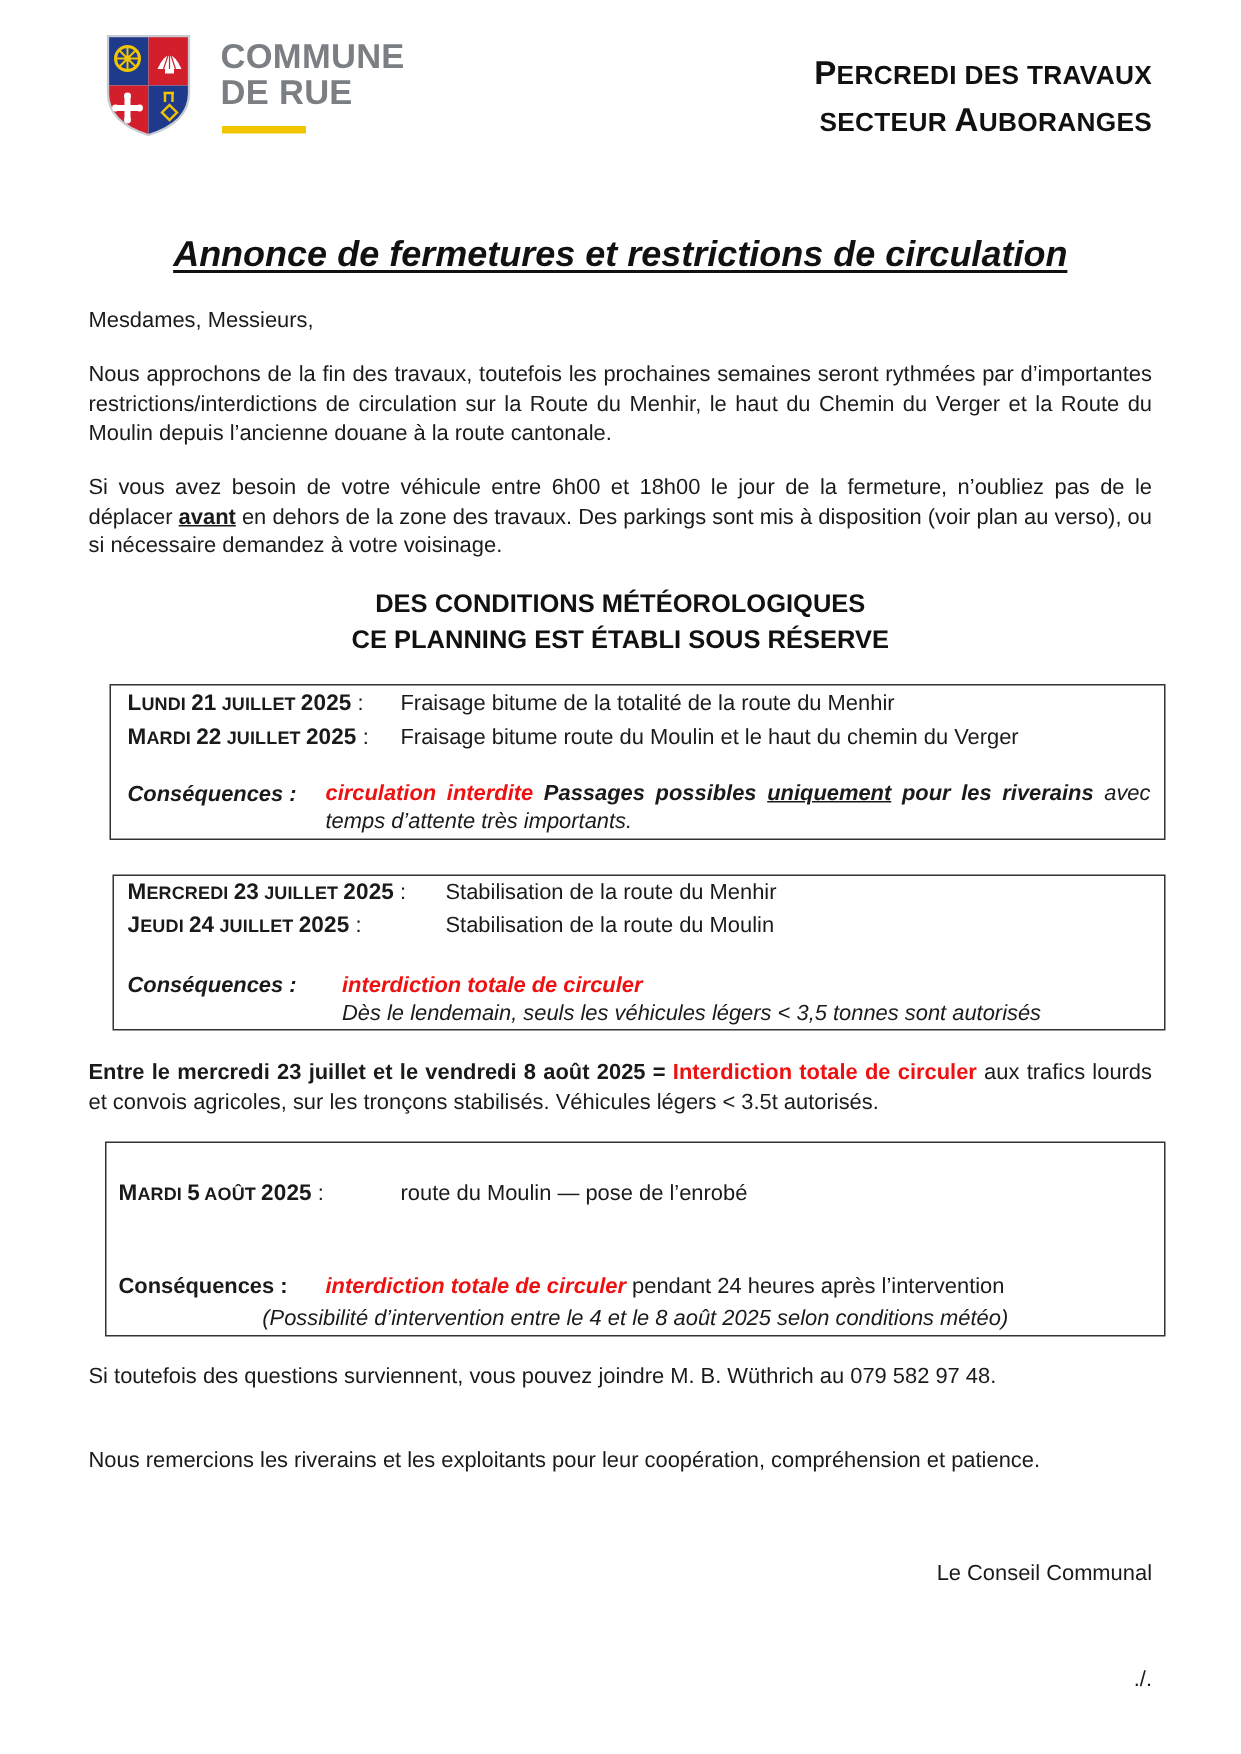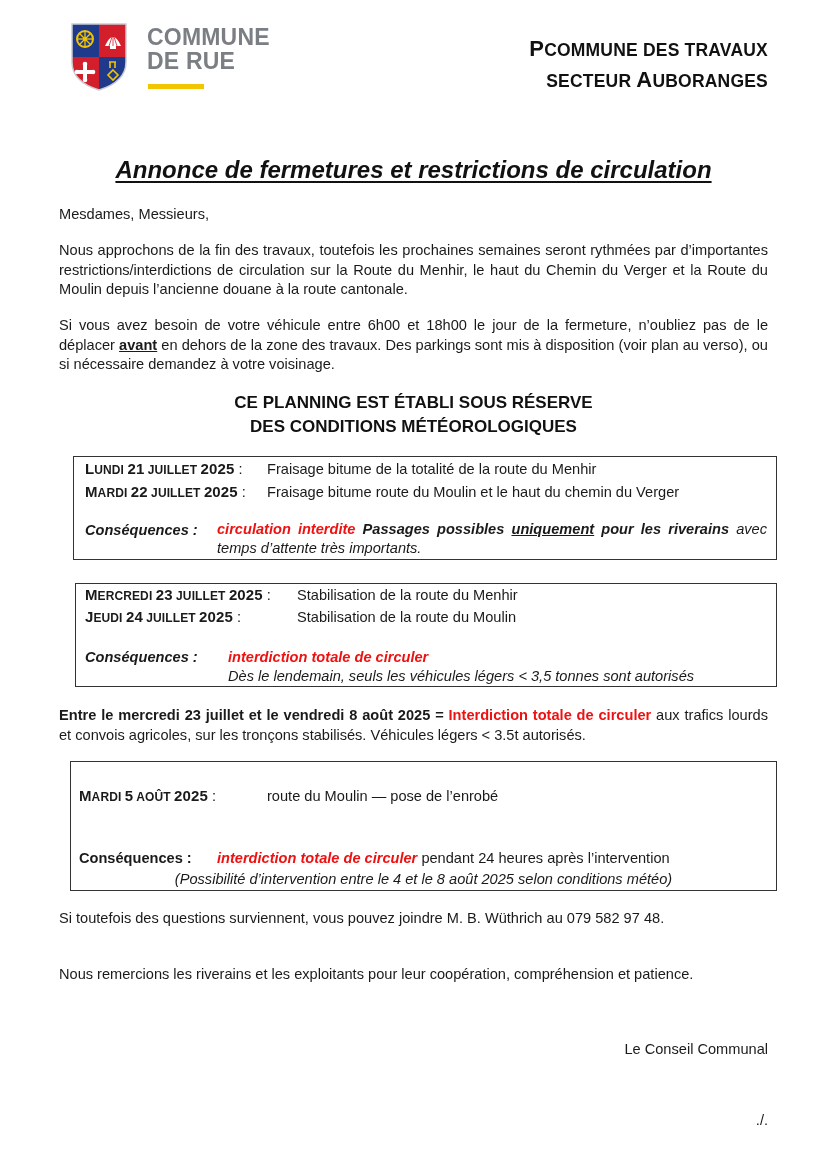--- a/index.html
+++ b/index.html
@@ -106,33 +106,33 @@
       <path d="M40,40 V46 M45,40 V46 M39,40 H46"></path>
       <path d="M43,48 L48,53 L43,58 L38,53 Z"></path>
     </g>
   </svg>
   <div id="logo-line1" class="abs logo-text">COMMUNE</div>
   <div id="logo-line2" class="abs logo-text">DE RUE</div>
   <div id="logo-bar" class="abs"></div>
 </div>
 
 <div id="header-title" class="abs">
-  <div><span class="sc-big">P</span><span>COMMUNE DES TRAVAUX</span></div>
+  <div><span class="sc-big">P</span><span>ERCREDI DES TRAVAUX</span></div>
   <div><span>SECTEUR </span><span class="sc-big">A</span><span>UBORANGES</span></div>
 </div>
 
 <div id="main-title" class="abs">Annonce de fermetures et restrictions de circulation</div>
 
 <div id="greeting" class="abs para">Mesdames, Messieurs,</div>
 <div id="para1" class="abs para">Nous approchons de la fin des travaux, toutefois les prochaines semaines seront rythmées par d’importantes restrictions/interdictions de circulation sur la Route du Menhir, le haut du Chemin du Verger et la Route du Moulin depuis l’ancienne douane à la route cantonale.</div>
 <div id="para2" class="abs para"><span>Si vous avez besoin de votre véhicule entre 6h00 et 18h00 le jour de la fermeture, n’oubliez pas de le déplacer </span><span class="bold-u">avant</span><span> en dehors de la zone des travaux. Des parkings sont mis à disposition (voir plan au verso), ou si nécessaire demandez à votre voisinage.</span></div>
 
 <div id="reserve" class="abs">
+  <div>DES CONDITIONS MÉTÉOROLOGIQUES</div>
   <div>CE PLANNING EST ÉTABLI SOUS RÉSERVE</div>
-  <div>DES CONDITIONS MÉTÉOROLOGIQUES</div>
 </div>
 
 <div id="box1" class="abs box">
   <div class="row" style="left:11px; top:2px; width:690px;">
     <span class="date"><span class="big">L</span><span>UNDI</span> <span class="big">21</span> <span>JUILLET</span> <span class="big">2025</span></span><span> :</span>
     <span class="desc" style="left:182px;">Fraisage bitume de la totalité de la route du Menhir</span>
   </div>
   <div class="row" style="left:11px; top:25px; width:690px;">
     <span class="date"><span class="big">M</span><span>ARDI</span> <span class="big">22</span> <span>JUILLET</span> <span class="big">2025</span></span><span> :</span>
     <span class="desc" style="left:182px;">Fraisage bitume route du Moulin et le haut du chemin du Verger</span>

